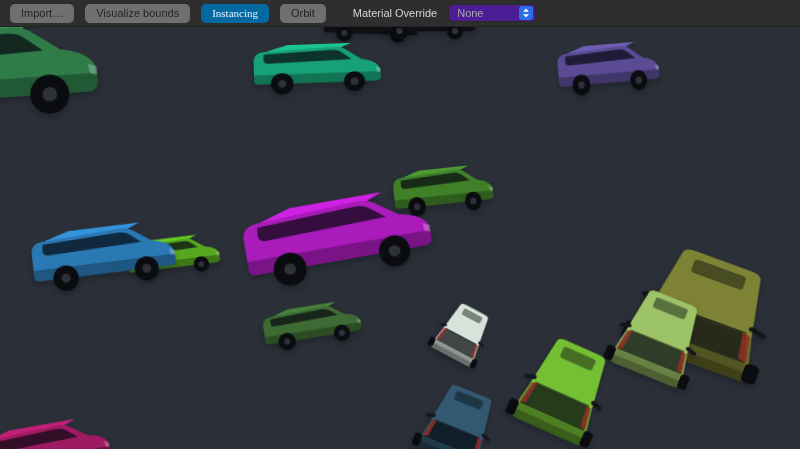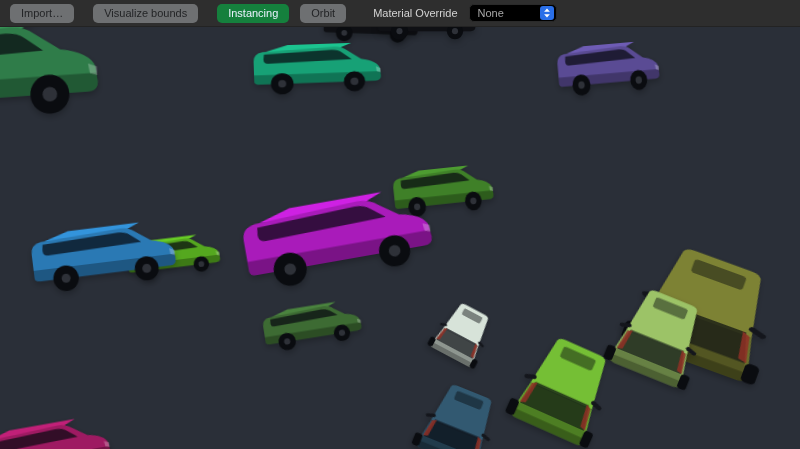--- a/index.html
+++ b/index.html
@@ -5,25 +5,25 @@
   html,body{margin:0;padding:0;background:#1c1c1c;}
   #app{position:relative;width:800px;height:449px;overflow:hidden;
        font-family:"Liberation Sans", sans-serif;background:#2a2f38;}
   
   #toolbar{position:relative;z-index:50;height:27px;background:#2e2e2e;
            border-bottom:1px solid #232323;display:flex;align-items:center;
            padding:0 10px;gap:11px;box-sizing:border-box;}
   .tb-btn{font-family:"Liberation Sans", sans-serif;font-size:11px;line-height:1;
           background:#6e7072;color:#232426;border:none;border-radius:5px;
           padding:4px 11px;cursor:pointer;white-space:nowrap;}
-  .tb-btn.active{background:#15803d;color:#eaf1fe;}
-  .tb-btn.gap{margin-left:8px;}
+  .tb-btn.active{background:#0369a1;color:#eaf1fe;font-family:Liberation Serif, serif;}
+  .tb-btn.gap{}
   .tb-label{font-size:11px;color:#d4d4d4;margin-left:16px;white-space:nowrap;}
   .tb-select{display:flex;align-items:center;justify-content:space-between;
-             width:88px;height:18px;background:#000000;border:1px solid #2a2a2a;
+             width:88px;height:18px;background:#4c1d95;border:1px solid #2a2a2a;
              border-radius:5px;padding:0 2px 0 8px;cursor:pointer;box-sizing:border-box;}
   .tb-select .value{font-size:11px;color:#a8a8a8;}
   .stepper{width:14px;height:14px;border-radius:3px;background:#2a6fe8;
            display:flex;align-items:center;justify-content:center;}
   
   #viewport{position:absolute;left:0;top:27px;width:800px;height:422px;
             overflow:hidden;cursor:grab;}
   .car{position:absolute;transform-origin:50% 50%;pointer-events:none;}
   .car svg{display:block;width:100%;height:100%;
            filter:drop-shadow(0 3px 3px rgba(0,0,0,0.25));}

